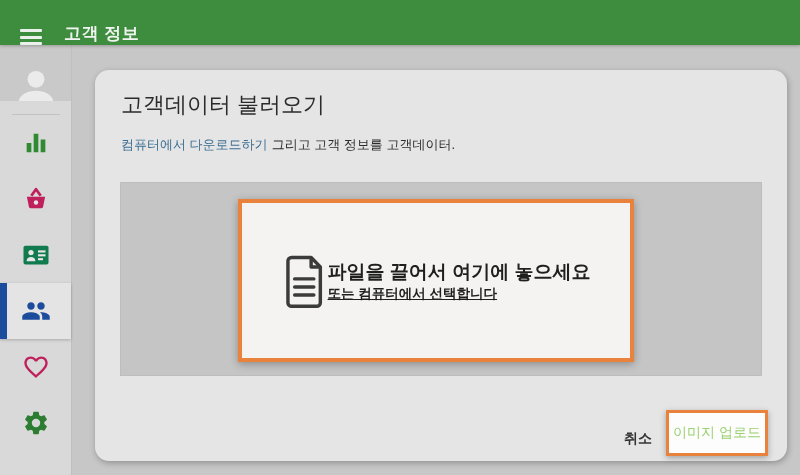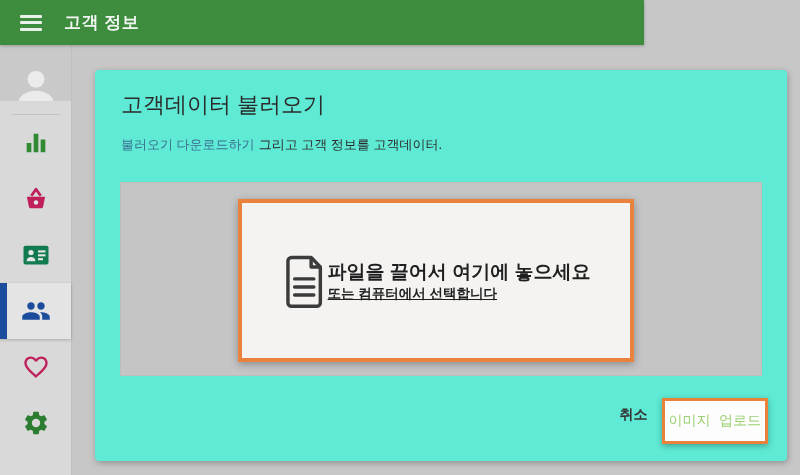--- a/index.html
+++ b/index.html
@@ -1,22 +1,22 @@
 <!DOCTYPE html>
 <html><head>
 <meta charset="utf-8">
 <style>
   * { margin:0; padding:0; box-sizing:border-box; }
   html,body { background:#9e9e9e; }
   body { font-family:"Liberation Sans","DejaVu Sans",sans-serif; }
   .screen { position:relative; width:800px; height:475px; background:#c7c7c7; overflow:hidden; }
 
   
-  .app-header { position:absolute; left:0; top:0; width:644px; height:45px;
-    background:#3e8c3e; display:flex; align-items:center; z-index:5;
+  .app-header { position:absolute; left:0; top:0; width:800px; height:45px;
+    background:#3e8c3e; display:flex; align-items:flex-end; z-index:5;
     box-shadow:0 1px 3px rgba(0,0,0,.25); }
   .menu-btn { width:22px; height:16px; margin-left:20px; display:flex; flex-direction:column;
     justify-content:space-between; cursor:pointer; }
   .menu-btn span { display:block; height:3px; border-radius:1px; background:#eaf0ea; }
   .app-title { margin-left:22px; font-size:17px; font-weight:700; color:#f0f4f0; letter-spacing:.5px; }
 
   
   .sidebar { position:absolute; left:0; top:45px; width:72px; bottom:0;
     background:#d9d9d9; border-right:1px solid #bfbfbf; z-index:4; }
   .avatar-box { height:56px; background:#c9c9c9; display:flex; align-items:flex-end;
@@ -25,39 +25,39 @@
   .side-divider { width:48px; height:1px; background:#c2c2c2; margin:13px auto 0; }
   .nav-item { position:relative; height:56px; display:flex; align-items:center;
     justify-content:center; cursor:pointer; }
   .nav-item svg { width:28px; height:28px; }
   .nav-item.selected { background:#e4e4e4; box-shadow:0 1px 3px rgba(0,0,0,.22); }
   .nav-item.selected::before { content:""; position:absolute; left:0; top:0; bottom:0;
     width:7px; background:#1c4d9d; }
 
   
   .card { position:absolute; left:95px; top:70px; width:692px; height:391px;
-    background:#5eead4; border-radius:4px; box-shadow:1px 2px 6px rgba(0,0,0,.28); }
+    background:#e5e5e5; border-radius:14px; box-shadow:1px 2px 6px rgba(0,0,0,.28); }
   .card-title { position:absolute; left:26px; top:20px; font-size:22px; font-weight:500; color:#2b2b2b; }
   .card-subtitle { position:absolute; left:26px; top:66px; font-size:13px; color:#2c2c2c; }
   .card-subtitle a { color:#3c6f93; text-decoration:none; margin-right:4px; cursor:pointer; }
 
   
   .dropzone { position:absolute; left:25px; top:112px; width:642px; height:194px;
     background:#c5c5c5; border:1px solid #bdbdbd; }
   .drop-highlight { position:absolute; left:117px; top:16px; width:396px; height:163px;
     background:#f4f3f1; border:4px solid #e8823c; box-shadow:0 2px 8px rgba(0,0,0,.3);
     display:flex; align-items:center; justify-content:center; cursor:pointer; }
   .doc-icon svg { width:46px; height:58px; display:block; }
   .drop-texts { display:flex; flex-direction:column; }
   .drop-primary { font-size:19px; font-weight:700; color:#1f1f1f; white-space:nowrap; }
   .drop-browse { font-size:13.5px; font-weight:700; color:#1f1f1f; text-decoration:underline;
     cursor:pointer; width:max-content; }
 
   
-  .actions { position:absolute; right:19px; bottom:17px; display:flex; align-items:flex-start;font-family:Liberation Mono, monospace; }
+  .actions { position:absolute; right:19px; bottom:5px; display:flex; align-items:flex-end; }
   .cancel-btn { background:transparent; border:none; font-family:inherit; font-size:14px;
     font-weight:700; color:#333; padding:8px 6px; margin-right:8px; cursor:pointer; }
   .upload-wrap { border:3px solid #e8823c; background:#fdfdfd; box-shadow:0 2px 6px rgba(0,0,0,.3); }
   .upload-btn { display:block; background:#fdfdfd; border:none; font-family:inherit;
     font-size:14px; font-weight:500; color:#9bd171; padding:11px 4px; cursor:pointer; white-space:nowrap; }
 </style>
 </head>
 <body>
 
 <div class="screen">
@@ -124,21 +124,21 @@
         <path d="M19.14 12.94c.04-.3.06-.61.06-.94 0-.32-.02-.64-.07-.94l2.03-1.58a.49.49 0 0 0 .12-.61l-1.92-3.32a.49.49 0 0 0-.59-.22l-2.39.96c-.5-.38-1.03-.7-1.62-.94l-.36-2.54a.48.48 0 0 0-.48-.41h-3.84c-.24 0-.43.17-.47.41l-.36 2.54c-.59.24-1.13.57-1.62.94l-2.39-.96a.49.49 0 0 0-.59.22L2.74 8.87c-.12.21-.08.47.12.61l2.03 1.58c-.05.3-.09.63-.09.94s.02.64.07.94l-2.03 1.58a.49.49 0 0 0-.12.61l1.92 3.32c.12.22.37.29.59.22l2.39-.96c.5.38 1.03.7 1.62.94l.36 2.54c.05.24.24.41.48.41h3.84c.24 0 .44-.17.47-.41l.36-2.54c.59-.24 1.13-.56 1.62-.94l2.39.96c.22.08.47 0 .59-.22l1.92-3.32a.49.49 0 0 0-.12-.61l-2.01-1.58zM12 15.6A3.6 3.6 0 1 1 12 8.4a3.6 3.6 0 0 1 0 7.2z" fill="#2c7d31"></path>
       </svg>
     </div>
   </nav>
 
   <main>
     <section class="card">
       <h2 class="card-title">고객데이터 불러오기</h2>
 
       <p class="card-subtitle">
-        <a href="#">불러오기 다운로드하기</a><span>그리고 고객 정보를 고객데이터.</span>
+        <a href="#">컴퓨터에서 다운로드하기</a><span>그리고 고객 정보를 고객데이터.</span>
       </p>
 
       <div class="dropzone">
         <div class="drop-highlight">
           <span class="doc-icon">
             <svg viewBox="0 0 24 29">
               <path d="M5 2.2h10.2l4.8 5v18.6a1.9 1.9 0 0 1-1.9 1.9H5a1.9 1.9 0 0 1-1.9-1.9V4.1A1.9 1.9 0 0 1 5 2.2z" fill="none" stroke="#3b3b3b" stroke-width="1.8" stroke-linejoin="round"></path>
               <path d="M15.2 2.2v5h4.8" fill="none" stroke="#3b3b3b" stroke-width="1.8" stroke-linejoin="round"></path>
               <path d="M6.6 13.4h10M6.6 17.6h10M6.6 21.8h10" fill="none" stroke="#3b3b3b" stroke-width="1.8" stroke-linecap="round"></path>
             </svg>

